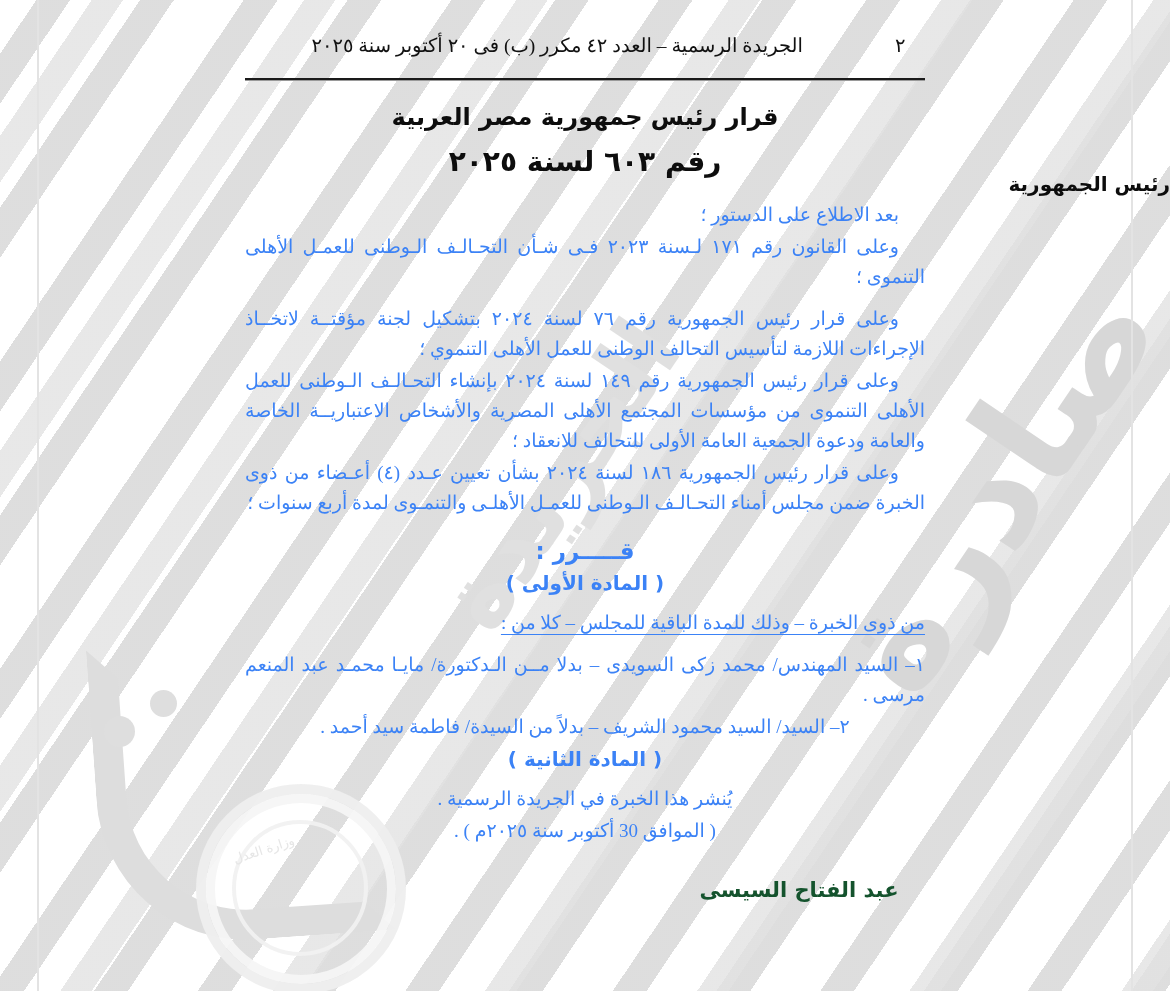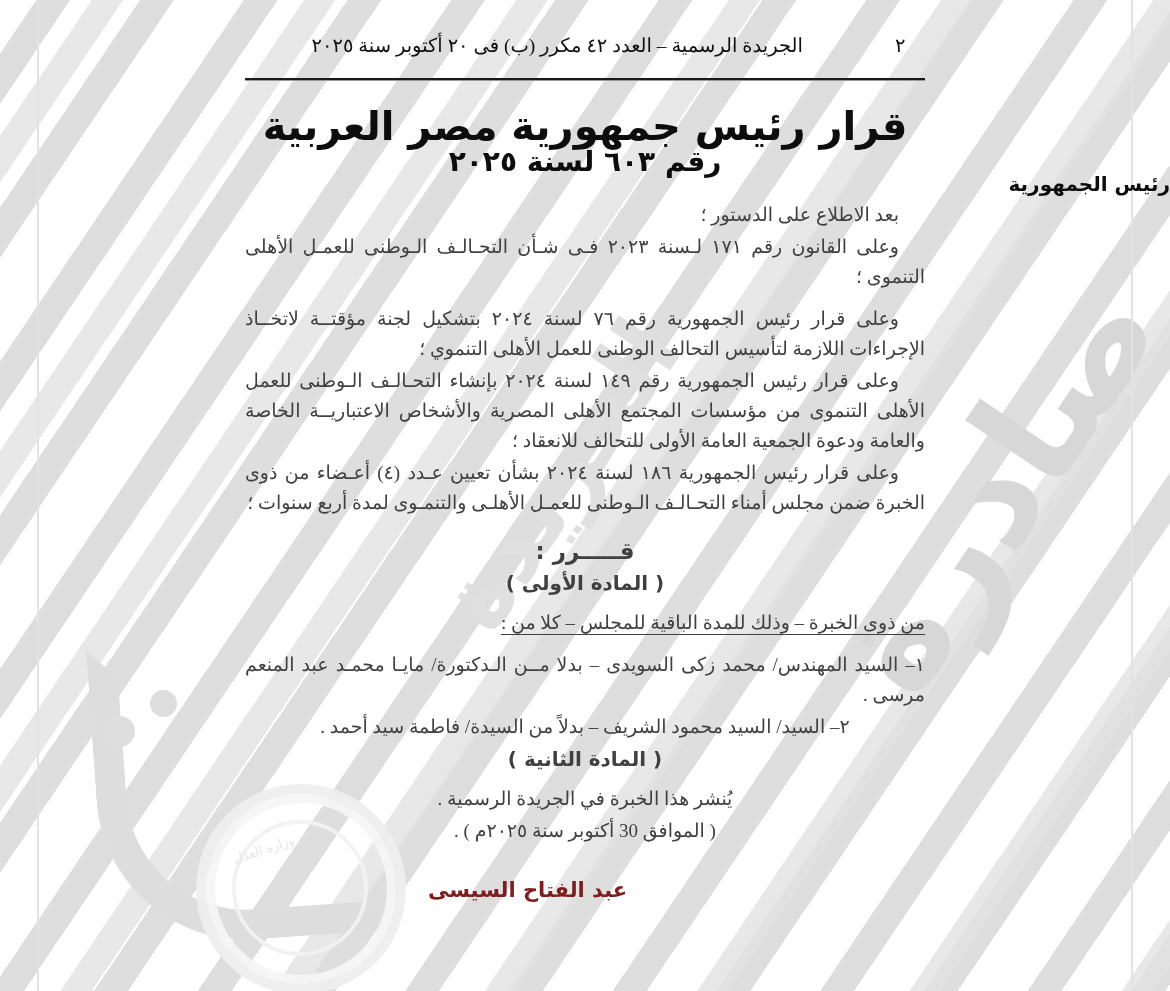--- a/index.html
+++ b/index.html
@@ -170,21 +170,21 @@
     border-bottom: 1px solid #9a9a9a;
   }
 
   .doc-title {
     position: absolute;
     top: 103px;
     left: 0; right: 0;
     text-align: center;
     font-family: "DejaVu Sans", sans-serif;
     font-weight: bold;
-    font-size: 40px;
+    font-size: 24px;
     color: #0d0d0d;
     letter-spacing: 0.5px;
   }
   .doc-subtitle {
     position: absolute;
     top: 145px;
     left: 0; right: 0;
     text-align: center;
     font-family: "DejaVu Sans", sans-serif;
     font-weight: bold;
@@ -202,21 +202,21 @@
     color: #0d0d0d;
   }
 
   .body {
     position: absolute;
     top: 200px;
     right: 245px;
     width: 680px;
     font-size: 19px;
     line-height: 30px;
-    color: #404040;
+    color: #3b82f6;
     text-align: justify;
   }
   .body p {
     margin: 0 0 2px 0;
     text-align: justify;
     text-justify: inter-word;
   }
   .body p.indent { text-indent: 26px; }
   .body p.center { text-align: center; text-indent: 0; }
   .body p.right-al { text-align: right; }
@@ -240,25 +240,25 @@
     text-underline-offset: 5px;
     text-decoration-thickness: 1.4px;
   }
   .spacer-sm { height: 10px; }
 
   .sign-block {
     position: absolute;
     top: 878px;
     right: 0;
     width: 742px;
-    text-align: left;
+    text-align: center;
     font-family: "DejaVu Sans", sans-serif;
     font-weight: bold;
     font-size: 21px;
-    color: #7f1d1d;
+    color: #14532d;
   }
 </style>
 </head>
 <body>
 
 <div class="page">
 
   <div class="wm-layer">
     <div class="wm-stripes"></div>
     <div class="wm-stripes b"></div>

